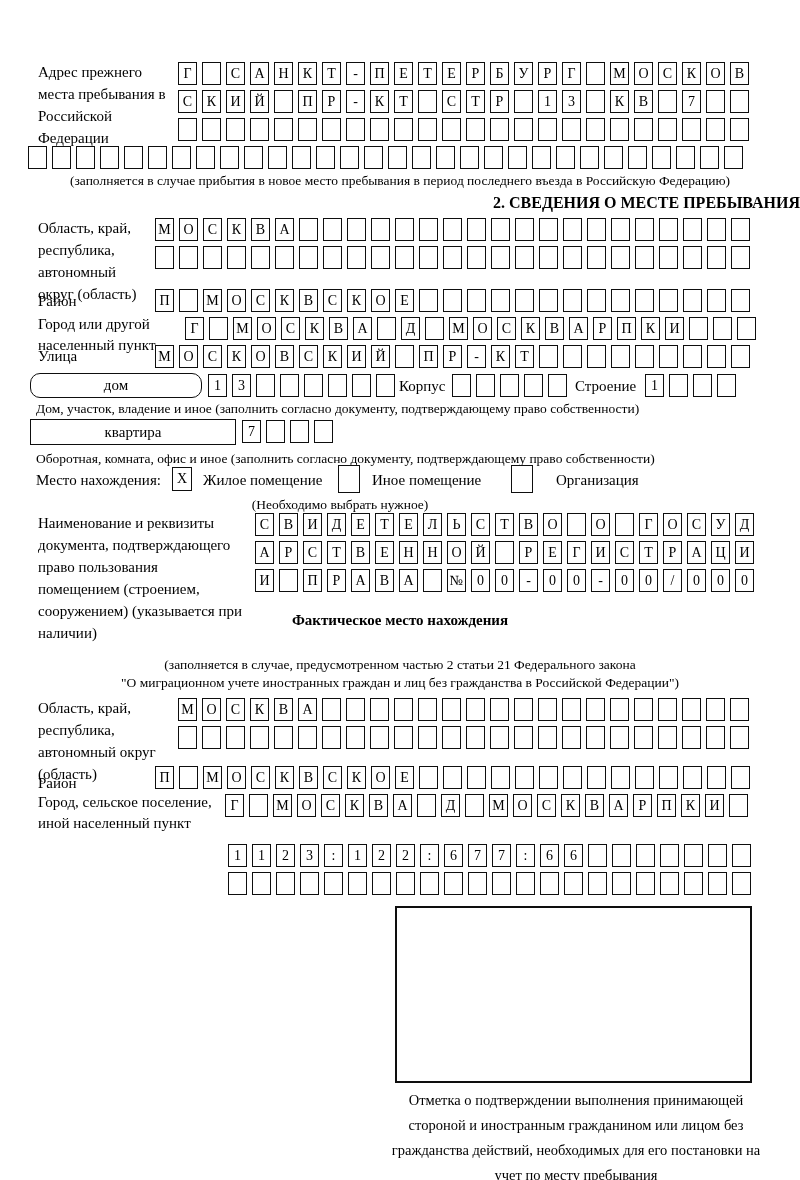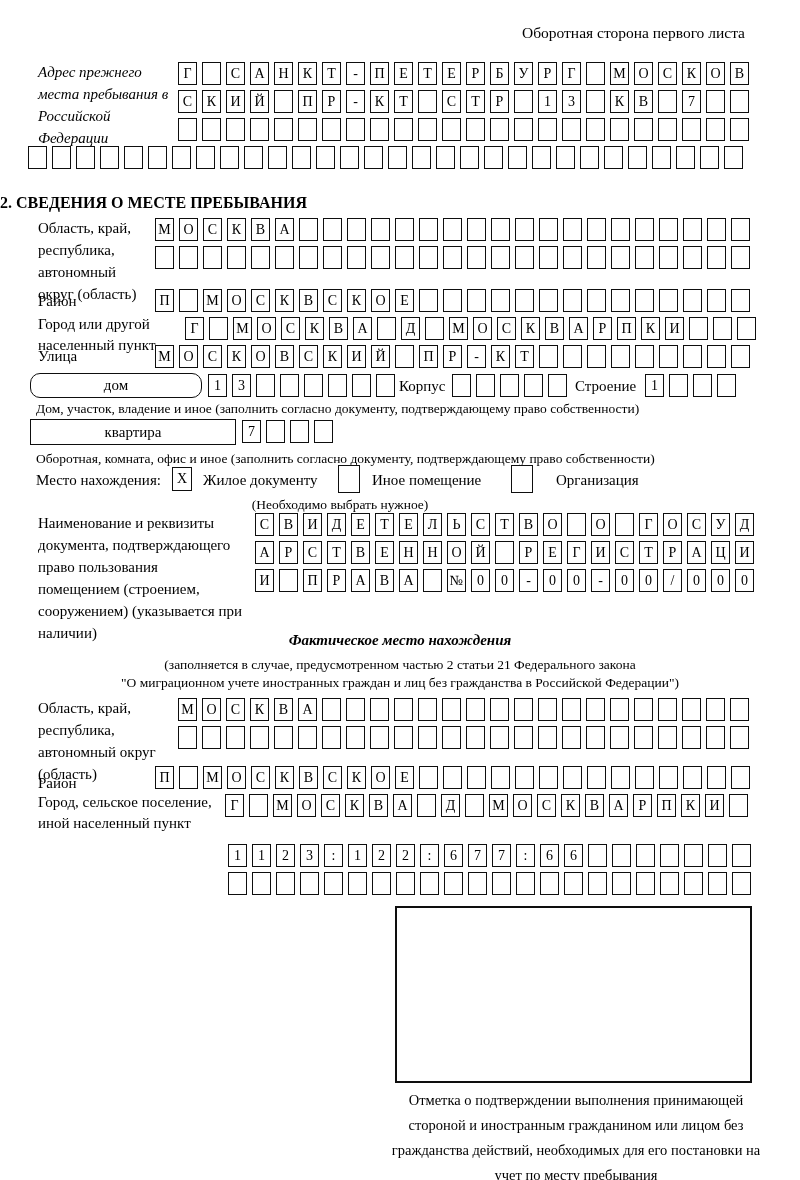--- a/index.html
+++ b/index.html
@@ -5,21 +5,21 @@
   * { margin:0; padding:0; box-sizing:border-box; }
   html,body { background:#ffffff; }
   .page {
     position:relative; width:800px; height:1180px; background:#fff;
     font-family:"Liberation Serif","DejaVu Serif",serif; color:#000; overflow:hidden;
   }
   .abs { position:absolute; }
   .lbl { font-size:15px; line-height:22px; }
   .cap { font-size:13.5px; line-height:16px; }
   .hdr { font-size:15.5px; }
-  .title { font-size:16px; font-weight:bold; text-align:left; width:100%; }
+  .title { font-size:16px; font-weight:bold; text-align:right; width:100%; }
   .subtitle { font-size:15px; font-weight:bold; text-align:center; width:100%; }
   .center { text-align:center; width:100%; }
   .boxrow { position:absolute; display:flex; }
   .cell {
     flex:0 0 auto; width:19px; height:23px; margin-right:5px;
     border:1.6px solid #0e0e0e; background:#fff;
     display:flex; align-items:center; justify-content:center;
     font-size:14px; line-height:1;
   }
   .widebox {
@@ -32,23 +32,22 @@
   }
   .stamp {
     position:absolute; border:2px solid #0e0e0e; background:#fff;
   }
 </style>
 </head>
 <body>
 
 <div class="page">
 
-  <div class="abs hdr" style="top:24px; right:55px;">Оборотная сторона первого листа</div>
-
-  <div class="abs lbl" style="left:38px; top:61px; width:138px;font-style:italic;">Адрес прежнего места пребывания в Российской Федерации</div>
+
+  <div class="abs lbl" style="left:38px; top:61px; width:138px;">Адрес прежнего места пребывания в Российской Федерации</div>
   <div class="boxrow" style="left:178px; top:62px;">
       <span class="cell">Г</span>
       <span class="cell"></span>
       <span class="cell">С</span>
       <span class="cell">А</span>
       <span class="cell">Н</span>
       <span class="cell">К</span>
       <span class="cell">Т</span>
       <span class="cell">-</span>
       <span class="cell">П</span>
@@ -145,20 +144,21 @@
       <span class="cell"></span>
       <span class="cell"></span>
       <span class="cell"></span>
       <span class="cell"></span>
       <span class="cell"></span>
       <span class="cell"></span>
       <span class="cell"></span>
       <span class="cell"></span>
       <span class="cell"></span>
     </div>
+  <div class="abs cap center" style="top:173px; left:0;">(заполняется в случае прибытия в новое место пребывания в период последнего въезда в Российскую Федерацию)</div>
 
   <div class="abs title" style="top:194px; left:0;">2. СВЕДЕНИЯ О МЕСТЕ ПРЕБЫВАНИЯ</div>
 
   <div class="abs lbl" style="left:38px; top:217px; width:108px;">Область, край, республика, автономный округ (область)</div>
   <div class="boxrow" style="left:155px; top:218px;">
       <span class="cell">М</span>
       <span class="cell">О</span>
       <span class="cell">С</span>
       <span class="cell">К</span>
       <span class="cell">В</span>
@@ -329,21 +329,21 @@
   <div class="boxrow" style="left:242px; top:420px;">
       <span class="cell">7</span>
       <span class="cell"></span>
       <span class="cell"></span>
       <span class="cell"></span>
     </div>
   <div class="abs cap" style="left:36px; top:451px;">Оборотная, комната, офис и иное (заполнить согласно документу, подтверждающему право собственности)</div>
 
   <div class="abs lbl" style="left:36px; top:469px;">Место нахождения:</div>
   <div class="chkbox" style="left:172px; top:467px; width:20px; height:24px;">X</div>
-  <div class="abs lbl" style="left:203px; top:469px;">Жилое документу</div>
+  <div class="abs lbl" style="left:203px; top:469px;">Жилое помещение</div>
   <div class="chkbox" style="left:338px; top:465px; width:22px; height:28px;"></div>
   <div class="abs lbl" style="left:372px; top:469px;">Иное помещение</div>
   <div class="chkbox" style="left:511px; top:465px; width:22px; height:28px;"></div>
   <div class="abs lbl" style="left:556px; top:469px;">Организация</div>
   <div class="abs cap" style="left:140px; top:497px; width:400px; text-align:center;">(Необходимо выбрать нужное)</div>
 
   <div class="abs lbl" style="left:38px; top:512px; width:205px;">Наименование и реквизиты документа, подтверждающего право пользования помещением (строением, сооружением) (указывается при наличии)</div>
   <div class="boxrow" style="left:255px; top:513px;">
       <span class="cell">С</span>
       <span class="cell">В</span>
@@ -407,21 +407,21 @@
       <span class="cell">0</span>
       <span class="cell">-</span>
       <span class="cell">0</span>
       <span class="cell">0</span>
       <span class="cell">/</span>
       <span class="cell">0</span>
       <span class="cell">0</span>
       <span class="cell">0</span>
     </div>
 
-  <div class="abs subtitle" style="top:632px; left:0;font-style:italic;">Фактическое место нахождения</div>
+  <div class="abs subtitle" style="top:612px; left:0;">Фактическое место нахождения</div>
   <div class="abs cap center" style="top:657px; left:0;">(заполняется в случае, предусмотренном частью 2 статьи 21 Федерального закона</div>
   <div class="abs cap center" style="top:675px; left:0;">"О миграционном учете иностранных граждан и лиц без гражданства в Российской Федерации")</div>
 
   <div class="abs lbl" style="left:38px; top:697px; width:140px;">Область, край, республика, автономный округ (область)</div>
   <div class="boxrow" style="left:178px; top:698px;">
       <span class="cell">М</span>
       <span class="cell">О</span>
       <span class="cell">С</span>
       <span class="cell">К</span>
       <span class="cell">В</span>

